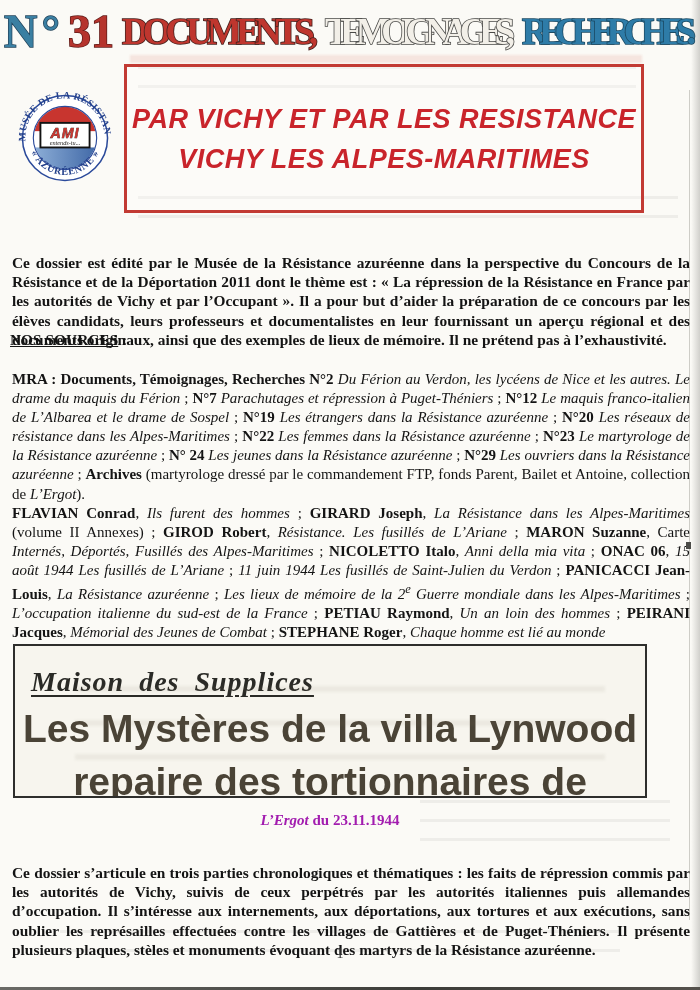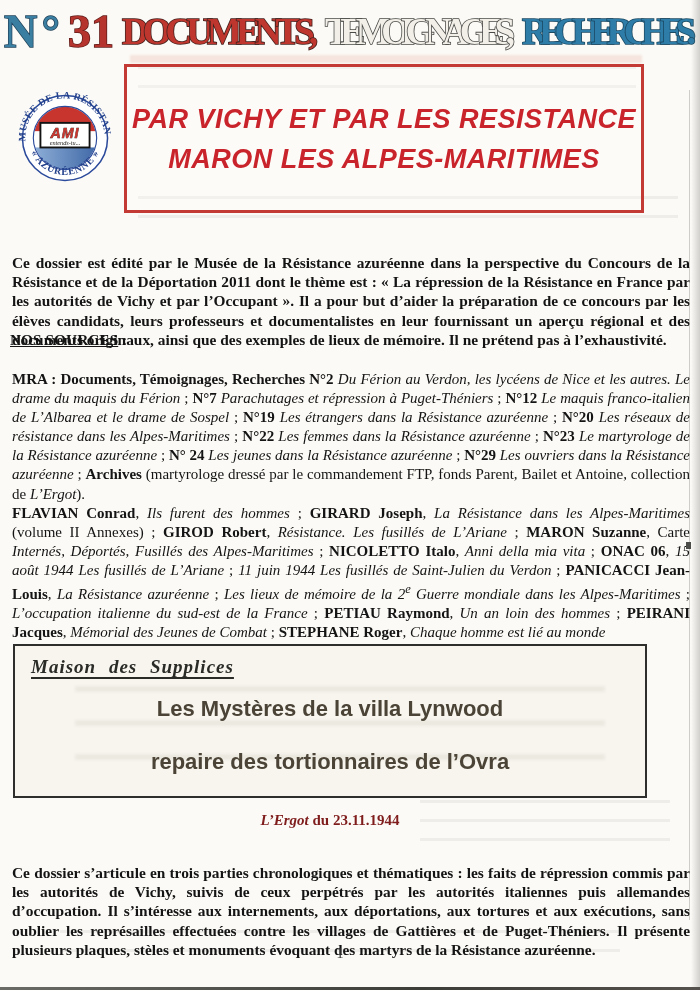--- a/index.html
+++ b/index.html
@@ -34,33 +34,33 @@
   .sources-heading .u{text-decoration:underline;margin-top:43px;}
   .sources{top:350px;font-size:15px;line-height:19.1px;}
   .sources p{margin:0;}
   .p-closing{top:843px;font-weight:bold;font-size:15.4px;line-height:19.2px;}
   
   .clip{
     position:absolute;left:13px;top:644px;width:634px;height:154px;
     border:2px solid #2e2e2c;box-sizing:border-box;background:#f7f5ee;overflow:hidden;
   }
   .kicker{
-    margin:10px 0 0 16px;font-family:"Liberation Serif", serif;
-    font-weight:bold;font-style:italic;font-size:19px;color:#2a2a26;
+    margin:20px 0 0 16px;font-family:"Liberation Serif", serif;
+    font-weight:bold;font-style:italic;font-size:28px;color:#2a2a26;
     letter-spacing:1px;word-spacing:7px;
     text-decoration:underline;text-decoration-thickness:2px;text-underline-offset:4px;
     display:inline-block;
   }
   .headline{
     text-align:center;font-family:"Liberation Sans", sans-serif;font-weight:bold;
-    color:#4a4336;font-size:22px;line-height:45px;margin-top:8px;
+    color:#4a4336;font-size:39px;line-height:45px;margin-top:8px;
   }
   .caption{
     position:absolute;top:812px;left:13px;width:634px;text-align:center;
-    font-size:15px;font-weight:bold;color:#7f1d1d;
+    font-size:15px;font-weight:bold;color:#a21caf;
   }
   .caption .it{font-style:italic;}
   
   .pagenum{position:absolute;top:946px;left:0;width:680px;text-align:center;font-size:14px;color:#333;}
   
   .bleed{
     position:absolute;filter:blur(0.7px);opacity:0.55;pointer-events:none;
     background:repeating-linear-gradient(180deg, rgba(135,135,132,0.20) 0 3px, rgba(0,0,0,0) 3px 19px);
   }
   .bleed-red{
@@ -125,21 +125,21 @@
   </svg>
 
   <div class="bleed-red" style="top:55px;left:130px;width:512px;height:8px;"></div>
   <div class="bleed" style="top:66px;left:138px;width:498px;height:36px;"></div>
   <div class="bleed" style="top:196px;left:138px;width:540px;height:34px;"></div>
   <div class="bleed" style="top:800px;left:420px;width:250px;height:42px;"></div>
   <div class="bleed" style="top:930px;left:60px;width:560px;height:26px;"></div>
 
   <div class="title-box">
     <div class="title-line">PAR VICHY ET PAR LES RESISTANCE</div>
-    <div class="title-line">MARON LES ALPES-MARITIMES</div>
+    <div class="title-line">VICHY LES ALPES-MARITIMES</div>
   </div>
 
   <div class="para p-intro">Ce dossier est édité par le Musée de la Résistance azuréenne dans la perspective du Concours de la Résistance et de la Déportation 2011 dont le thème est : « La répression de la Résistance en France par les autorités de Vichy et par l’Occupant ». Il a pour but d’aider la préparation de ce concours par les élèves candidats, leurs professeurs et documentalistes en leur fournissant un aperçu régional et des documents originaux, ainsi que des exemples de lieux de mémoire. Il ne prétend pas à l’exhaustivité.</div>
 
   <div class="sources-heading">
     <span class="u">NOS SOURCES</span><span> :</span>
   </div>
   <div class="para sources">
     <p><span style="font-weight: bold;">MRA : Documents, Témoignages, Recherches N°2 </span><span style="font-style: italic;">Du Férion au Verdon, les lycéens de Nice et les autres. Le drame du maquis du Férion</span><span> ; </span><span style="font-weight: bold;">N°7 </span><span style="font-style: italic;">Parachutages et répression à Puget-Théniers</span><span> ; </span><span style="font-weight: bold;">N°12 </span><span style="font-style: italic;">Le maquis franco-italien de L’Albarea et le drame de Sospel</span><span> ; </span><span style="font-weight: bold;">N°19 </span><span style="font-style: italic;">Les étrangers dans la Résistance azuréenne</span><span> ; </span><span style="font-weight: bold;">N°20 </span><span style="font-style: italic;">Les réseaux de résistance dans les Alpes-Maritimes</span><span> ; </span><span style="font-weight: bold;">N°22 </span><span style="font-style: italic;">Les femmes dans la Résistance azuréenne</span><span> ; </span><span style="font-weight: bold;">N°23 </span><span style="font-style: italic;">Le martyrologe de la Résistance azuréenne</span><span> ; </span><span style="font-weight: bold;">N° 24 </span><span style="font-style: italic;">Les jeunes dans la Résistance azuréenne</span><span> ; </span><span style="font-weight: bold;">N°29 </span><span style="font-style: italic;">Les ouvriers dans la Résistance azuréenne</span><span> ; </span><span style="font-weight: bold;">Archives</span><span> (martyrologe dressé par le commandement FTP, fonds Parent, Bailet et Antoine, collection de </span><span style="font-style: italic;">L’Ergot</span><span>).</span></p>
     <p><span style="font-weight: bold;">FLAVIAN Conrad</span><span>, </span><span style="font-style: italic;">Ils furent des hommes</span><span> ; </span><span style="font-weight: bold;">GIRARD Joseph</span><span>, </span><span style="font-style: italic;">La Résistance dans les Alpes-Maritimes</span><span> (volume II Annexes) ; </span><span style="font-weight: bold;">GIROD Robert</span><span>, </span><span style="font-style: italic;">Résistance. Les fusillés de L’Ariane</span><span> ; </span><span style="font-weight: bold;">MARON Suzanne</span><span>, Carte </span><span style="font-style: italic;">Internés, Déportés, Fusillés des Alpes-Maritimes</span><span> ; </span><span style="font-weight: bold;">NICOLETTO Italo</span><span>, </span><span style="font-style: italic;">Anni della mia vita</span><span> ; </span><span style="font-weight: bold;">ONAC 06</span><span>, </span><span style="font-style: italic;">15 août 1944 Les fusillés de L’Ariane</span><span> ; </span><span style="font-style: italic;">11 juin 1944 Les fusillés de Saint-Julien du Verdon</span><span> ; </span><span style="font-weight: bold;">PANICACCI Jean-Louis</span><span>, </span><span style="font-style: italic;">La Résistance azuréenne</span><span> ; </span><span style="font-style: italic;">Les lieux de mémoire de la 2</span><sup style="font-style: italic;">e</sup><span style="font-style: italic;"> Guerre mondiale dans les Alpes-Maritimes</span><span> ; </span><span style="font-style: italic;">L’occupation italienne du sud-est de la France</span><span> ; </span><span style="font-weight: bold;">PETIAU Raymond</span><span>, </span><span style="font-style: italic;">Un an loin des hommes</span><span> ; </span><span style="font-weight: bold;">PEIRANI Jacques</span><span>, </span><span style="font-style: italic;">Mémorial des Jeunes de Combat</span><span> ; </span><span style="font-weight: bold;">STEPHANE Roger</span><span>, </span><span style="font-style: italic;">Chaque homme est lié au monde</span></p>

